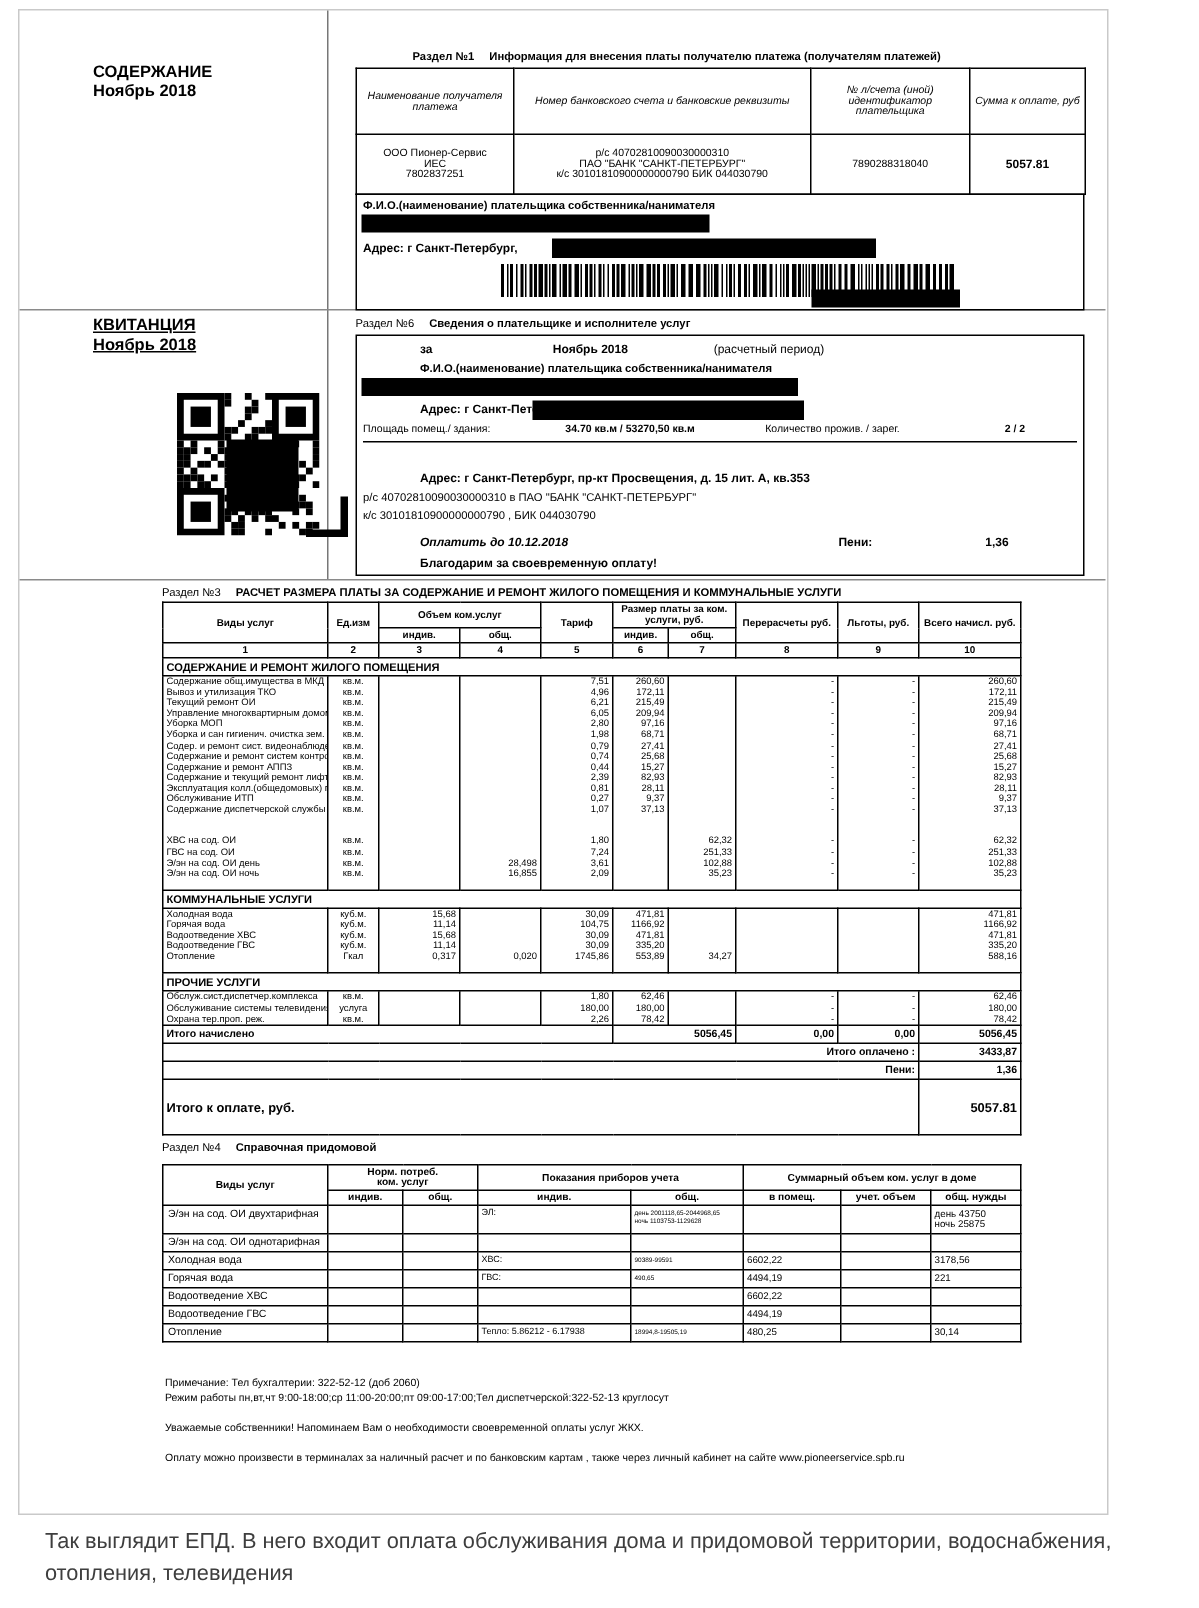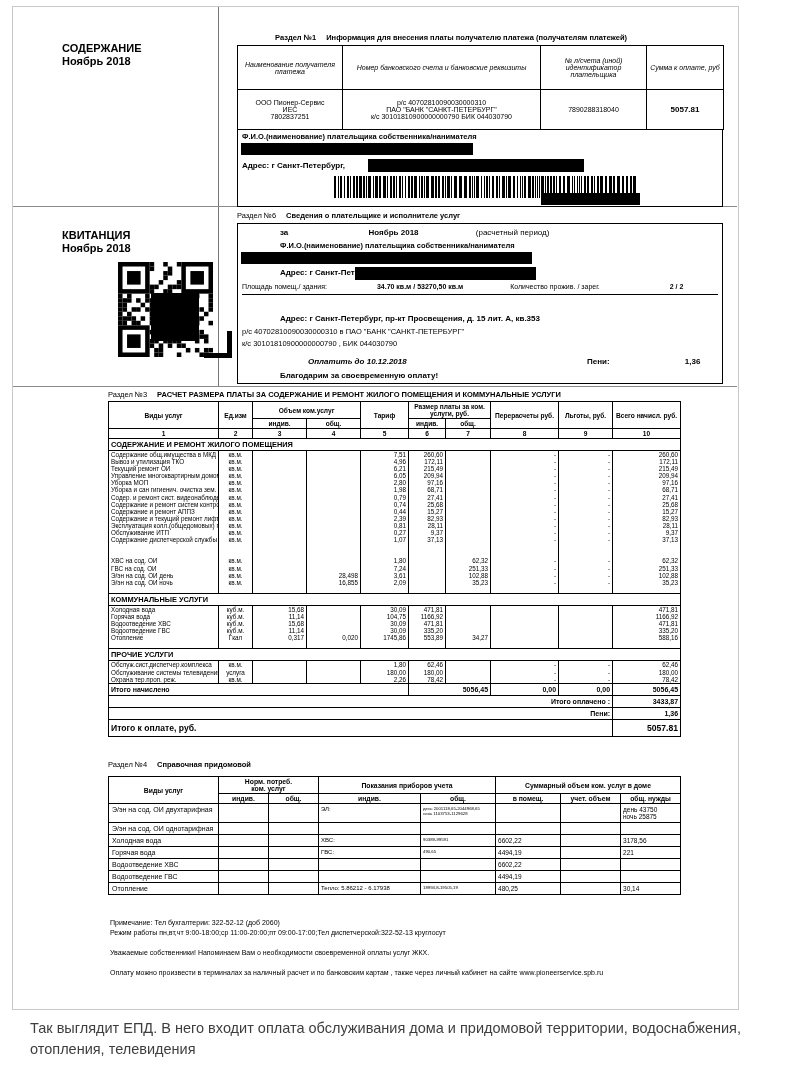--- a/index.html
+++ b/index.html
@@ -33,21 +33,21 @@
   .t3 th{font-size:6.6px;font-weight:bold;text-align:center;vertical-align:middle;padding:1px;}
   .t4 th{font-size:6.8px;font-weight:bold;text-align:center;vertical-align:middle;padding:1px;white-space:pre-line;}
   .t3 .cat{font-size:7.4px;font-weight:bold;text-align:left;padding:1px 2px;}
   .ln{height:7.1px;line-height:7.1px;font-size:6.3px;white-space:nowrap;}
   .t3 .c0 .ln{text-align:left;padding-left:2px;}
   .t3 .c1 .ln{text-align:center;}
   .t3 .c2 .ln,.t3 .c3 .ln,.t3 .c4 .ln,.t3 .c5 .ln,.t3 .c6 .ln,.t3 .c7 .ln,.t3 .c8 .ln,.t3 .c9 .ln{text-align:right;padding-right:2px;}
   .t3 .totcell{font-size:7px;font-weight:bold;padding:2px;}
   .tl{text-align:left;}
   .trr{text-align:right;}
-  .t3 .due td{font-size:8.6px;font-weight:bold;padding:3px 2px;}
+  .t3 .due td{font-size:8.6px;font-weight:bold;padding:13px 2px;}
   .t4 td{font-size:6.5px;padding:2px;white-space:pre-line;}
   .t4 .m-ind{font-size:6px;}
   .t4 .m-tot{font-size:4.3px;line-height:5px;}
   .t4 .name{font-size:7px;padding-left:3px;}
   .notes{font-size:7px;line-height:10px;}
   .notes p{margin:0;}
   .gap{height:10px;}
   .caption{font-size:14.5px;line-height:1.45;color:#3e3e3e;}
   .qrwrap{width:95px;height:95px;}
   .qr-redact{left:151px;top:293px;width:48px;height:48px;background:#000;}
@@ -97,21 +97,21 @@
   </table>
 <div class="abs payerbox" style="left:237px;top:129px;width:484px;height:76px;">
   <div class="abs s1txt" style="left:4px;top:2px;">Ф.И.О.(наименование) плательщика собственника/нанимателя</div>
   <div class="abs redact" style="left:3px;top:13px;width:232px;height:12px;"></div>
   <div class="abs s1txt" style="left:4px;top:31px;font-size:8px;">Адрес: г Санкт-Петербург,</div>
   <div class="abs redact" style="left:130px;top:29px;width:216px;height:13px;"></div>
   <div class="abs barcode" style="left:96px;top:46px;width:306px;height:22px;"><span style="width: 2px; margin-right: 2px;"></span><span style="width: 1px; margin-right: 1px;"></span><span style="width: 2px; margin-right: 2px;"></span><span style="width: 1px; margin-right: 2px;"></span><span style="width: 2px; margin-right: 1px;"></span><span style="width: 1px; margin-right: 2px;"></span><span style="width: 2px; margin-right: 1px;"></span><span style="width: 2px; margin-right: 1px;"></span><span style="width: 3px; margin-right: 1px;"></span><span style="width: 2px; margin-right: 1px;"></span><span style="width: 1px; margin-right: 1px;"></span><span style="width: 3px; margin-right: 2px;"></span><span style="width: 1px; margin-right: 1px;"></span><span style="width: 3px; margin-right: 1px;"></span><span style="width: 2px; margin-right: 2px;"></span><span style="width: 3px; margin-right: 1px;"></span><span style="width: 1px; margin-right: 2px;"></span><span style="width: 2px; margin-right: 1px;"></span><span style="width: 2px; margin-right: 1px;"></span><span style="width: 1px; margin-right: 2px;"></span><span style="width: 2px; margin-right: 1px;"></span><span style="width: 1px; margin-right: 2px;"></span><span style="width: 1px; margin-right: 2px;"></span><span style="width: 2px; margin-right: 1px;"></span><span style="width: 2px; margin-right: 1px;"></span><span style="width: 3px; margin-right: 2px;"></span><span style="width: 1px; margin-right: 1px;"></span><span style="width: 2px; margin-right: 1px;"></span><span style="width: 1px; margin-right: 1px;"></span><span style="width: 3px; margin-right: 2px;"></span><span style="width: 3px; margin-right: 1px;"></span><span style="width: 2px; margin-right: 1px;"></span><span style="width: 2px; margin-right: 2px;"></span><span style="width: 2px; margin-right: 1px;"></span><span style="width: 1px; margin-right: 1px;"></span><span style="width: 3px; margin-right: 1px;"></span><span style="width: 1px; margin-right: 2px;"></span><span style="width: 3px; margin-right: 2px;"></span><span style="width: 3px; margin-right: 2px;"></span><span style="width: 3px; margin-right: 2px;"></span><span style="width: 2px; margin-right: 1px;"></span><span style="width: 1px; margin-right: 1px;"></span><span style="width: 1px; margin-right: 1px;"></span><span style="width: 3px; margin-right: 2px;"></span><span style="width: 1px; margin-right: 2px;"></span><span style="width: 1px; margin-right: 1px;"></span><span style="width: 2px; margin-right: 1px;"></span><span style="width: 1px; margin-right: 2px;"></span><span style="width: 2px; margin-right: 2px;"></span><span style="width: 2px; margin-right: 1px;"></span><span style="width: 1px; margin-right: 2px;"></span><span style="width: 3px; margin-right: 1px;"></span><span style="width: 1px; margin-right: 1px;"></span><span style="width: 3px; margin-right: 2px;"></span><span style="width: 2px; margin-right: 2px;"></span><span style="width: 1px; margin-right: 2px;"></span><span style="width: 1px; margin-right: 1px;"></span><span style="width: 1px; margin-right: 1px;"></span><span style="width: 2px; margin-right: 2px;"></span><span style="width: 3px; margin-right: 1px;"></span><span style="width: 2px; margin-right: 1px;"></span><span style="width: 1px; margin-right: 1px;"></span><span style="width: 1px; margin-right: 1px;"></span><span style="width: 1px; margin-right: 1px;"></span><span style="width: 3px; margin-right: 1px;"></span><span style="width: 1px; margin-right: 1px;"></span><span style="width: 2px; margin-right: 1px;"></span><span style="width: 2px; margin-right: 1px;"></span><span style="width: 2px; margin-right: 1px;"></span><span style="width: 1px; margin-right: 2px;"></span><span style="width: 2px; margin-right: 2px;"></span><span style="width: 2px; margin-right: 2px;"></span><span style="width: 3px; margin-right: 2px;"></span><span style="width: 1px; margin-right: 1px;"></span><span style="width: 1px; margin-right: 2px;"></span><span style="width: 1px; margin-right: 1px;"></span><span style="width: 1px; margin-right: 1px;"></span><span style="width: 1px; margin-right: 2px;"></span><span style="width: 2px; margin-right: 1px;"></span><span style="width: 2px; margin-right: 2px;"></span><span style="width: 2px; margin-right: 1px;"></span><span style="width: 1px; margin-right: 2px;"></span><span style="width: 2px; margin-right: 1px;"></span><span style="width: 3px; margin-right: 2px;"></span><span style="width: 2px; margin-right: 2px;"></span><span style="width: 3px; margin-right: 1px;"></span><span style="width: 2px; margin-right: 2px;"></span><span style="width: 3px; margin-right: 2px;"></span><span style="width: 2px; margin-right: 2px;"></span><span style="width: 2px; margin-right: 2px;"></span><span style="width: 2px; margin-right: 1px;"></span><span style="width: 3px; margin-right: 2px;"></span></div>
   <div class="abs redact" style="left:303px;top:63px;width:99px;height:12px;"></div>
 </div>
 
-<div class="abs stub" style="left:62px;top:229px;">
+<div class="abs stub" style="left:62px;top:211px;text-decoration:underline;">
   <div>КВИТАНЦИЯ</div>
   <div>Ноябрь 2018</div>
 </div>
 <div class="abs qrwrap" style="left:118px;top:262px;">
   <svg id="qrsvg" width="95" height="95" viewBox="0 0 95 95">
       <rect x="0" y="31.666666666666664" width="4.523809523809524" height="4.523809523809524"></rect>
       <rect x="0" y="36.19047619047619" width="4.523809523809524" height="4.523809523809524"></rect>
       <rect x="0" y="40.714285714285715" width="4.523809523809524" height="4.523809523809524"></rect>
       <rect x="0" y="45.23809523809524" width="4.523809523809524" height="4.523809523809524"></rect>
       <rect x="0" y="49.76190476190476" width="4.523809523809524" height="4.523809523809524"></rect>
@@ -275,21 +275,21 @@
   <div class="abs redact" style="left:117px;top:43px;width:181px;height:13px;"></div>
   <div class="abs s2line" style="left:4px;top:59px;font-size:7px;width:476px;border-bottom:1px solid #000;padding-bottom:4px;">
     <span>Площадь помещ./ здания:</span>
     <span class="b" style="margin-left:10px">34.70 кв.м / 53270,50 кв.м</span>
     <span style="margin-left:45px">Количество прожив. / зарег.</span>
     <span class="b" style="margin-left:30px">2 / 2</span>
   </div>
   <div class="abs s2line b" style="left:4px;top:90px;">Адрес: г Санкт-Петербург, пр-кт Просвещения, д. 15 лит. А, кв.353</div>
   <div class="abs s2line" style="left:4px;top:103px;font-size:7.5px;">р/с 40702810090030000310 в ПАО "БАНК "САНКТ-ПЕТЕРБУРГ"</div>
   <div class="abs s2line" style="left:4px;top:115px;font-size:7.5px;">к/с 30101810900000000790 , БИК 044030790</div>
-  <div class="abs s2line" style="left:4px;top:133px;margin-left:28px;">
+  <div class="abs s2line" style="left:4px;top:133px;">
     <span class="b i">Оплатить до 10.12.2018</span>
     <span class="b" style="margin-left:140px">Пени:</span>
     <span class="b" style="margin-left:35px">1,36</span>
   </div>
   <div class="abs s2line b" style="left:4px;top:147px;">Благодарим за своевременную оплату!</div>
 </div>
 
 <div class="abs sec-label" style="left:108px;top:390px;">
   <span>Раздел №3</span><span class="ttl">РАСЧЕТ РАЗМЕРА ПЛАТЫ ЗА СОДЕРЖАНИЕ И РЕМОНТ ЖИЛОГО ПОМЕЩЕНИЯ И КОММУНАЛЬНЫЕ УСЛУГИ</span>
 </div>

